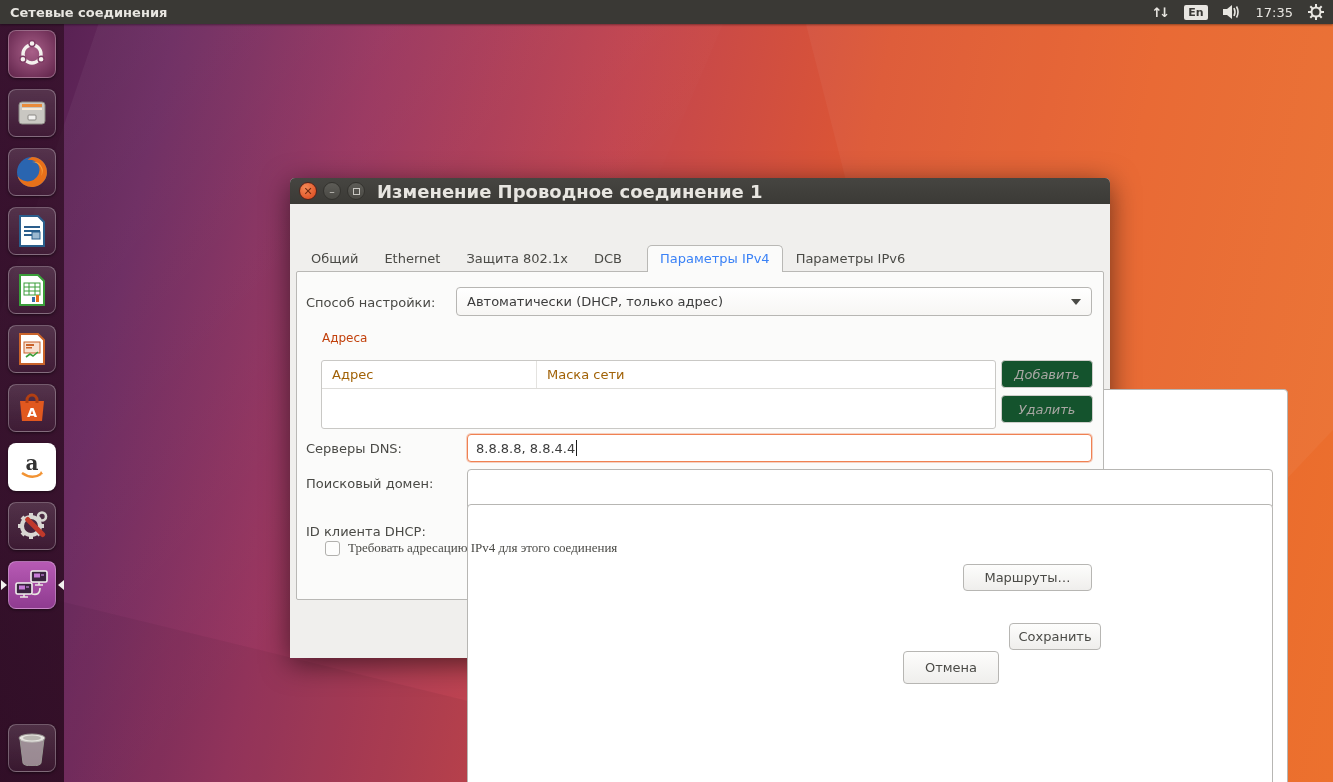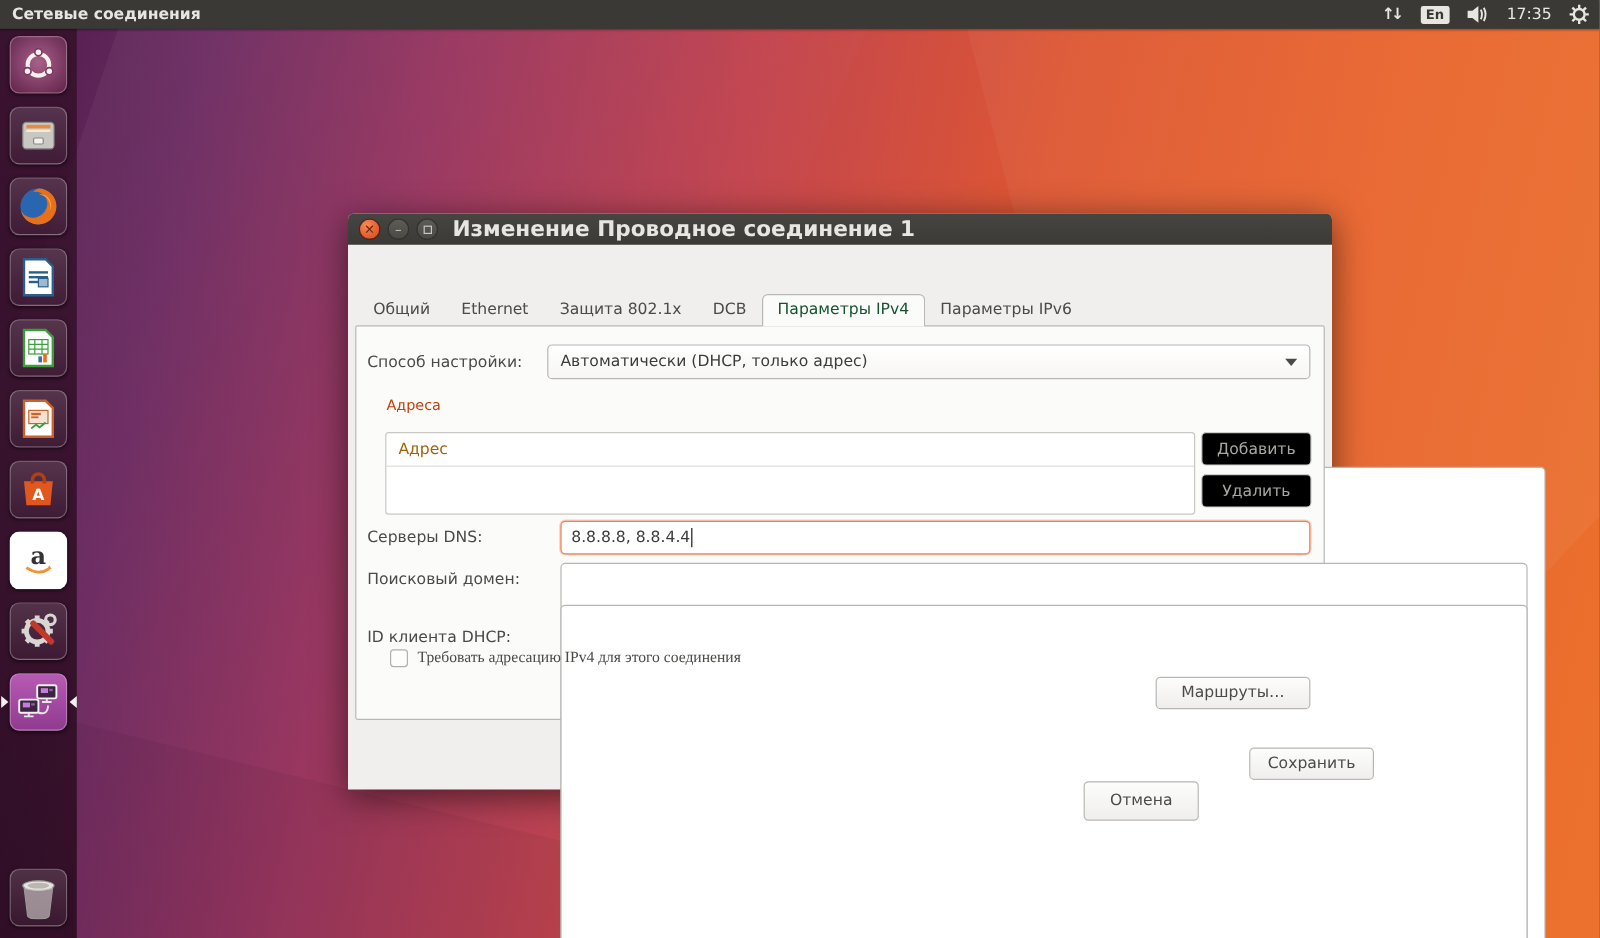--- a/index.html
+++ b/index.html
@@ -56,63 +56,63 @@
   .conn-input { position:absolute; left:178px; top:211px; width:635px; height:27px; }
 
   .tinput { background:#ffffff; border:1px solid #b7b6b3; border-radius:4px; font-size:13px; color:#3c3c3c;
     padding:0 8px; font-family:inherit; display:flex; align-items:center; }
   input.tinput { width:100%; height:100%; outline:none; }
 
   
   .tabs { position:absolute; left:8px; top:67px; height:27px; display:flex; align-items:flex-end; }
   .tab { font-size:13px; color:#4a4a46; padding:5px 12px 6px 12px; border:1px solid transparent; border-bottom:none;
     border-radius:5px 5px 0 0; position:relative; }
-  .tab.active { background:#fbfbfa; border-color:#b9b8b5; z-index:5; color:#14532d; }
+  .tab.active { background:#fbfbfa; border-color:#b9b8b5; z-index:5; color:#3b82f6;margin-left:12px; }
 
   .panel { position:absolute; left:6px; top:93px; width:808px; height:329px; background:#fbfbfa;
     border:1px solid #b9b8b5; border-radius:2px; }
 
   .method-label { position:absolute; left:9px; top:23px; }
   .combo { position:absolute; left:159px; top:15px; width:636px; height:29px;
     background:linear-gradient(180deg,#ffffff,#f7f6f4); border:1px solid #b7b6b3; border-radius:4px;
     display:flex; align-items:center; font-size:13px; color:#3c3c3c; padding:0 10px; }
   .combo-arrow { margin-left:auto; width:0; height:0; border-left:5px solid transparent; border-right:5px solid transparent; border-top:6px solid #4a4a46; }
 
   .addr-label { position:absolute; left:25px; top:59px; }
   .addr-table { position:absolute; left:24px; top:88px; width:675px; height:69px; background:#ffffff;
     border:1px solid #c9c8c5; border-radius:3px; overflow:hidden; }
   .addr-head { display:flex; height:28px; border-bottom:1px solid #dddcd9; }
   .addr-hcell { flex:0 0 auto; display:flex; align-items:center; padding-left:10px; font-size:13px; color:#a16207;
     border-right:1px solid #e4e3e0; }
   .addr-hcell:last-child { border-right:none; }
 
   .gtk-btn { background:linear-gradient(180deg,#fdfdfc,#efeeec); border:1px solid #b7b6b3; border-radius:4px;
     color:#4a4a46; font-size:13px; display:flex; align-items:center; justify-content:center; font-family:inherit; }
-  .gtk-btn.disabled { background:#000000; color:#a8a7a3; border-color:#cfcecb; }
+  .gtk-btn.disabled { background:#14532d; color:#a8a7a3; border-color:#cfcecb;font-style:italic; }
 
   .btn-add { position:absolute; left:704px; top:88px; width:92px; height:28px; }
   .btn-del { position:absolute; left:704px; top:123px; width:92px; height:28px; }
 
   .dns-label { position:absolute; left:9px; top:169px; }
   .dns-input { position:absolute; left:170px; top:162px; width:625px; height:28px;
     border:1px solid #ef8152; box-shadow:0 0 0 1px rgba(239,129,82,0.35); }
   .caret { display:inline-block; width:1px; height:16px; background:#1a1a1a; margin-left:1px; }
 
   .search-label { position:absolute; left:9px; top:204px; }
   .search-input { position:absolute; left:170px; top:197px; width:625px; height:28px; }
   .dhcp-label { position:absolute; left:9px; top:252px; }
   .dhcp-input { position:absolute; left:170px; top:232px; width:625px; height:28px; }
 
   .chk-row { position:absolute; left:28px; top:268px; display:flex; align-items:center; gap:8px;font-family:Liberation Serif, serif; }
   .chkbox { width:15px; height:15px; background:#fdfdfc; border:1px solid #b1b0ad; border-radius:3px; }
 
   .btn-routes { position:absolute; left:666px; top:292px; width:129px; height:27px; }
 
   .btn-cancel { position:absolute; left:613px; top:445px; width:96px; height:33px;margin-top:28px; }
-  .btn-save   { position:absolute; left:719px; top:445px; width:104px; height:27px;margin-left:32px; }
+  .btn-save   { position:absolute; left:719px; top:445px; width:92px; height:27px; }
 </style>
 </head>
 <body>
 
 <div class="screen">
   <div class="wallpaper">
     <div class="facet1"></div>
       <div class="facet2"></div>
       <div class="facet3"></div>
   </div>
@@ -271,20 +271,21 @@
       <div class="combo">
         <span>Автоматически (DHCP, только адрес)</span>
         <span class="combo-arrow"></span>
       </div>
 
       <span class="greylabel addr-label">Адреса</span>
 
       <div class="addr-table">
         <div class="addr-head">
           <span class="addr-hcell" style="width:215px">Адрес</span>
+          <span class="addr-hcell" style="width:245px">Маска сети</span>
         </div>
         <div style="height:40px"></div>
       </div>
 
       <button class="gtk-btn disabled btn-add">Добавить</button>
       <button class="gtk-btn disabled btn-del">Удалить</button>
 
       <span class="dlabel dns-label">Серверы DNS:</span>
       <div class="tinput dns-input">
         <span>8.8.8.8, 8.8.4.4</span>

